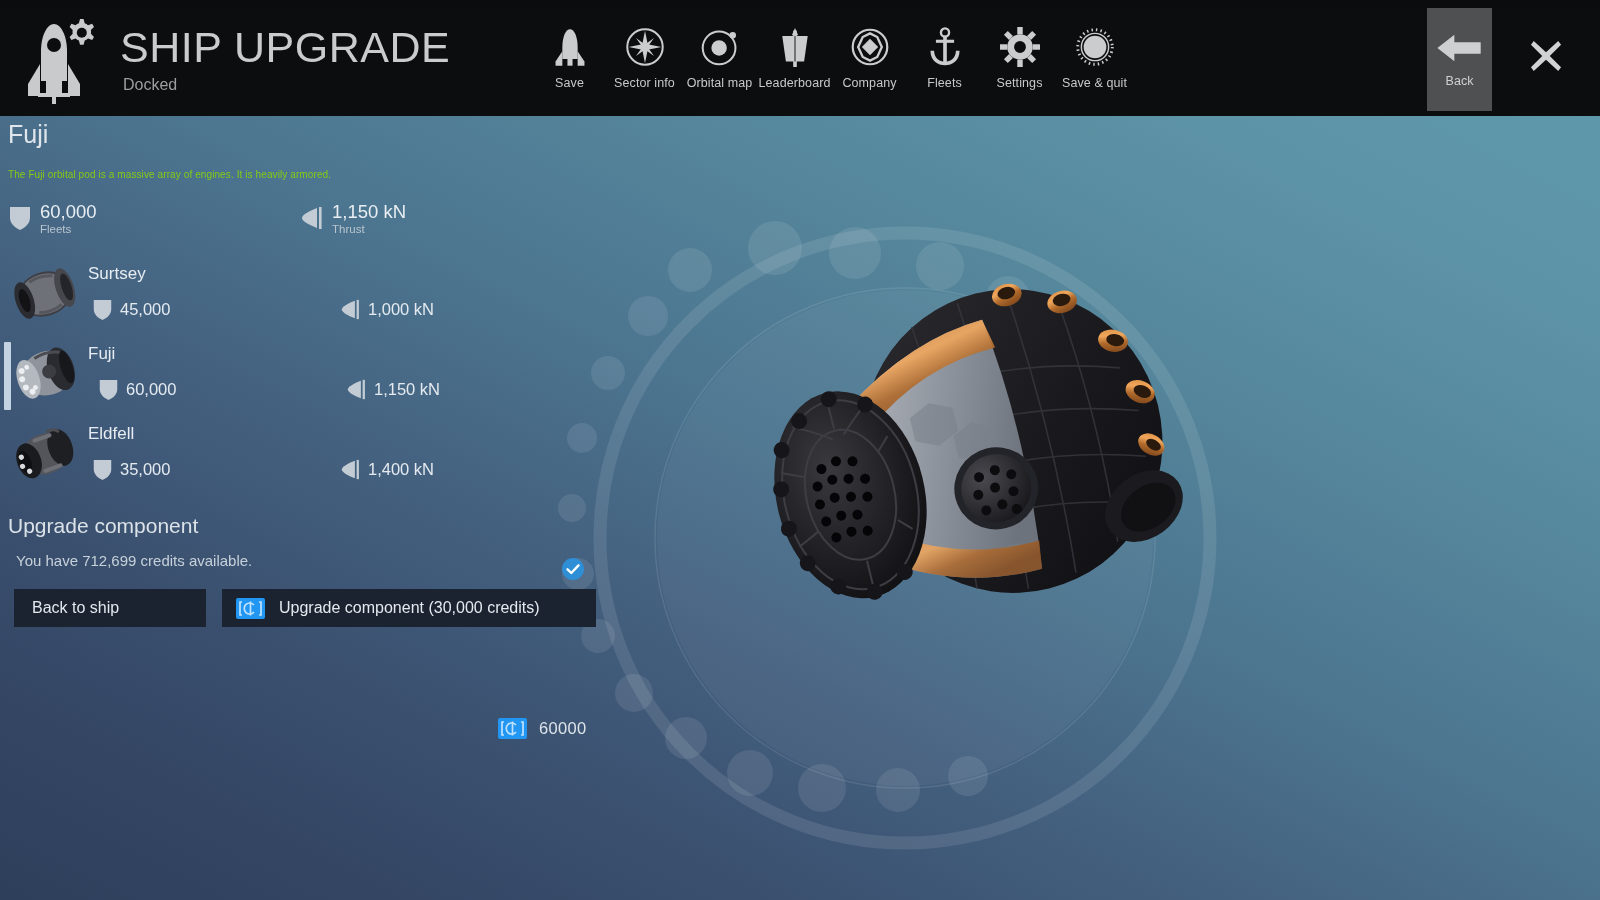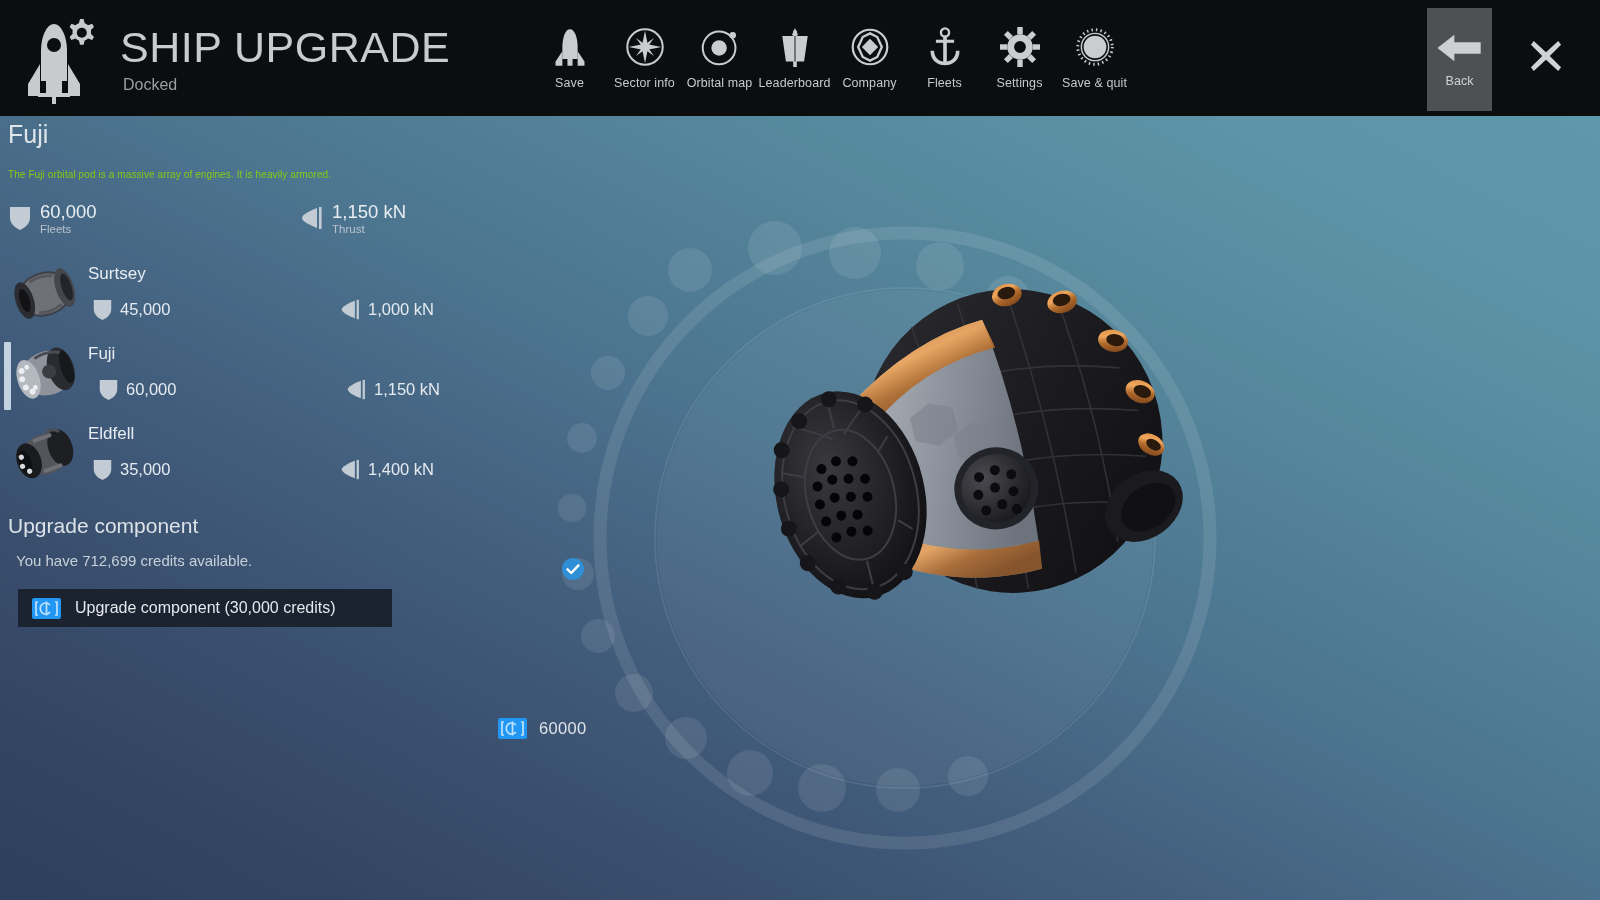--- a/index.html
+++ b/index.html
@@ -93,21 +93,21 @@
   .checkmark { position:absolute; width:22px; height:22px; }
 
   .credits-note { font-size:15px; color:#c6d1da; margin:14px 0 0 16px; }
 
   .btnrow { display:flex; margin:20px 0 0 14px; }
   .btn {
     height:38px; background:#1b2230; display:flex; align-items:center;
     cursor:pointer; user-select:none;
   }
   .btn-back { width:192px; padding-left:18px; }
-  .btn-upg { width:374px; padding-left:14px; margin-left:4px; }
+  .btn-upg { width:374px; padding-left:14px; margin-left:16px; }
   .btn .blabel { font-size:16px; color:#e3e9ee; }
   .btn .blabel.upg { margin-left:14px; }
 </style>
 </head>
 <body>
 
 <div class="screen">
 
   <div class="topbar">
 
@@ -611,20 +611,23 @@
           </div>
         </div>
       </div>
 
     </div>
 
     <div class="section-h" style="margin-top:18px;">Upgrade component</div>
     <div class="credits-note">You have 712,699 credits available.</div>
 
     <div class="btnrow">
+      <div class="btn btn-back">
+        <div class="blabel">Back to ship</div>
+      </div>
       <div class="btn btn-upg">
         <div class="credits-badge">
           <svg viewBox="0 0 29 21" width="29" height="21">
             <rect x="0" y="0" width="29" height="21" rx="2" fill="#2196f3"></rect>
             <g fill="none" stroke="#bfe2ff" stroke-width="1.7">
               <path d="M6 4 H4 V17 H6"></path>
               <path d="M23 4 H25 V17 H23"></path>
               <path d="M18 7 a5.5 5.5 0 1 0 0 7"></path>
               <path d="M14.5 3.5 V17.5"></path>
             </g>

